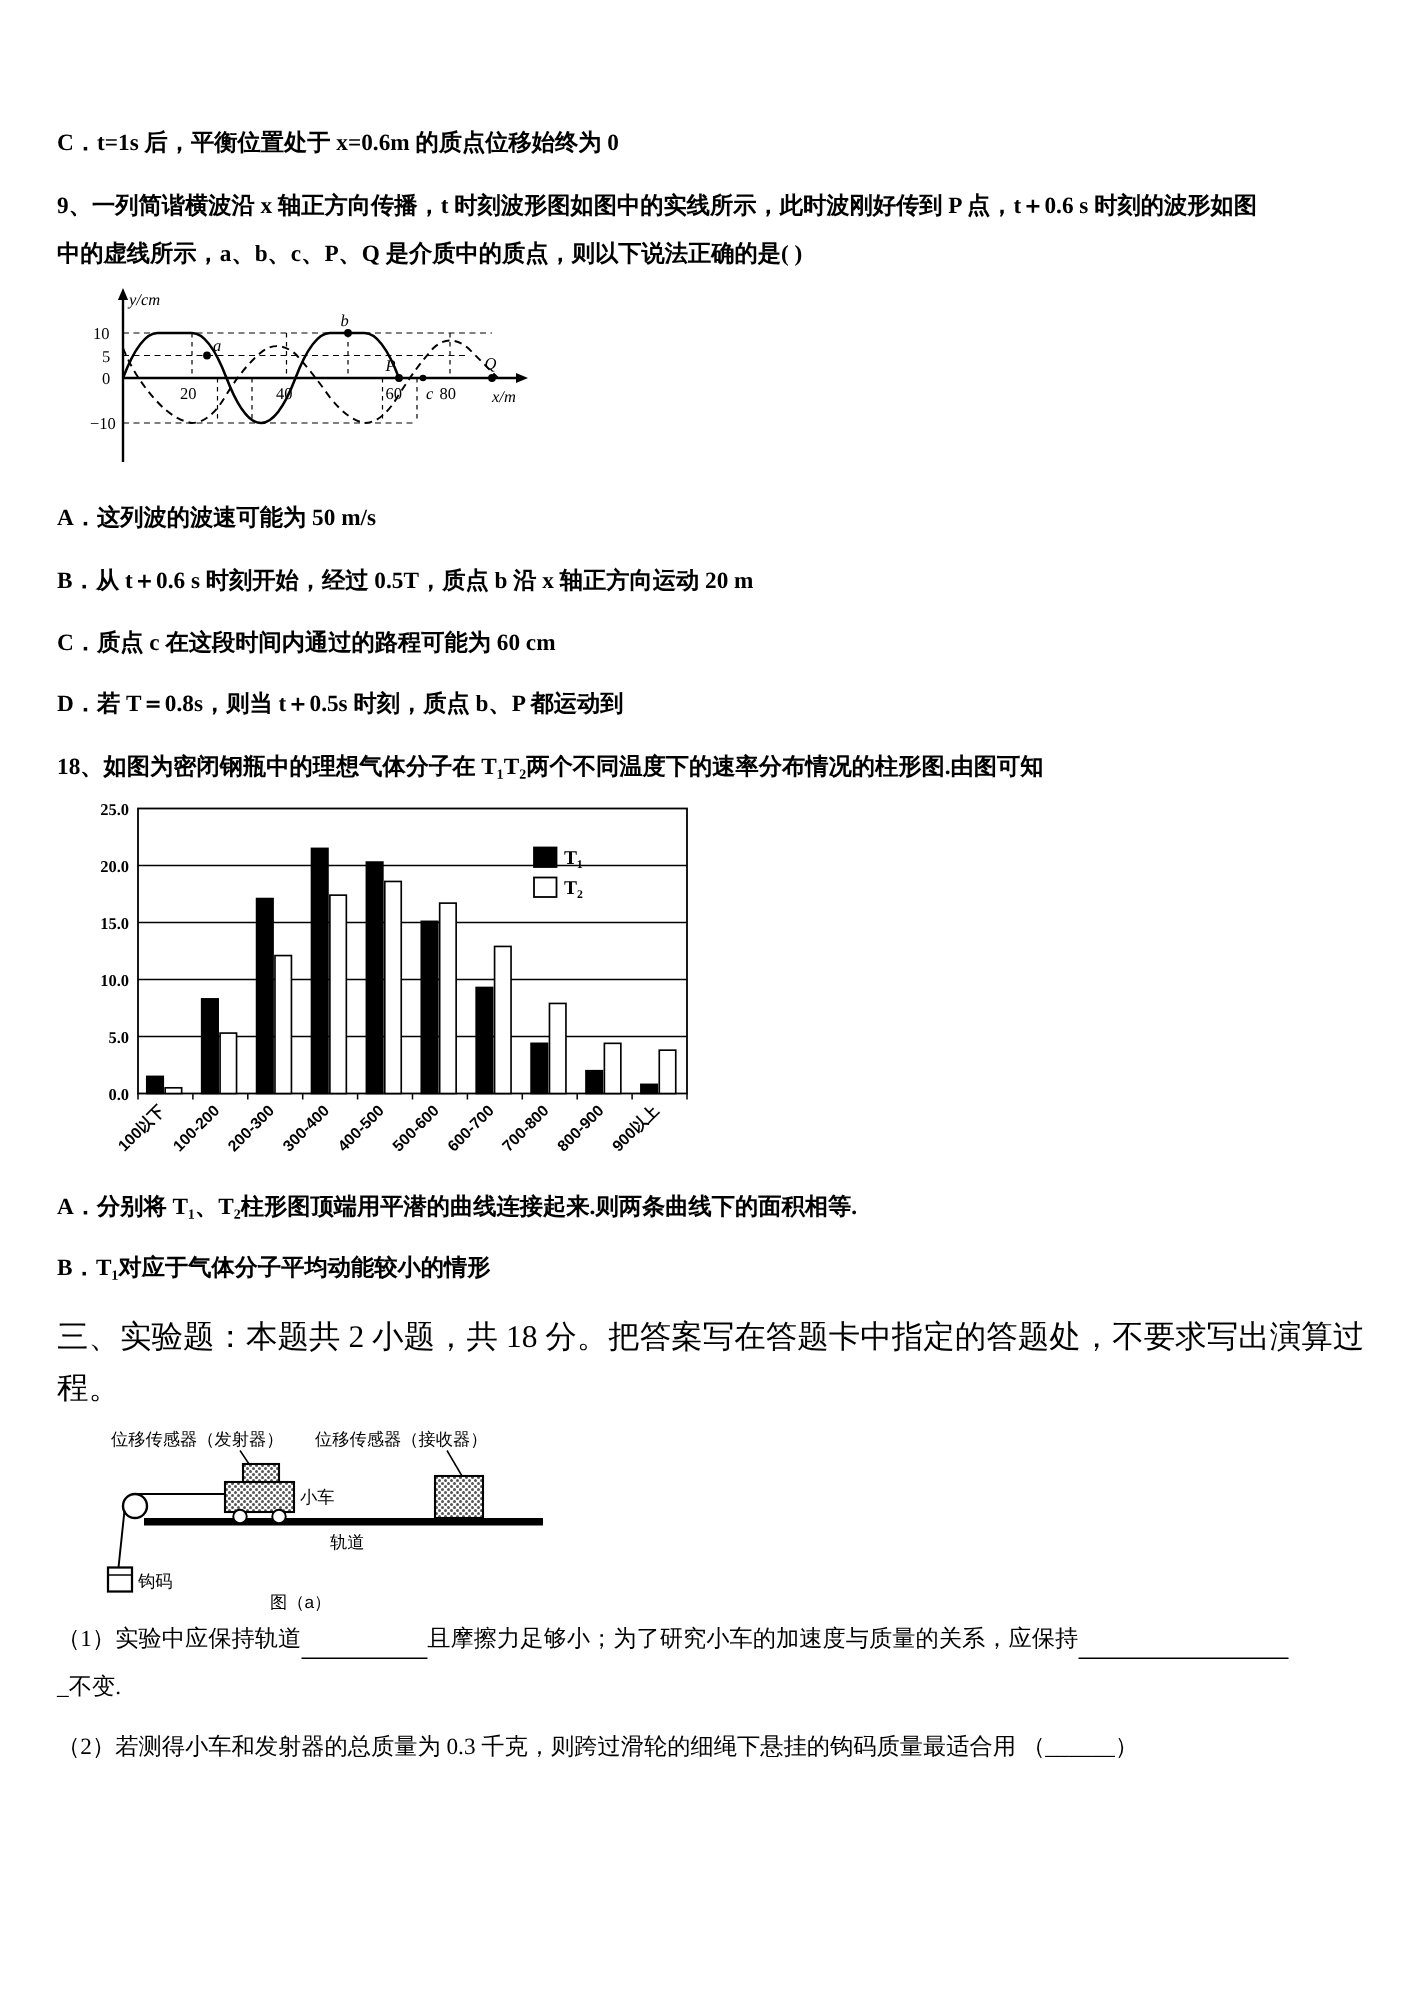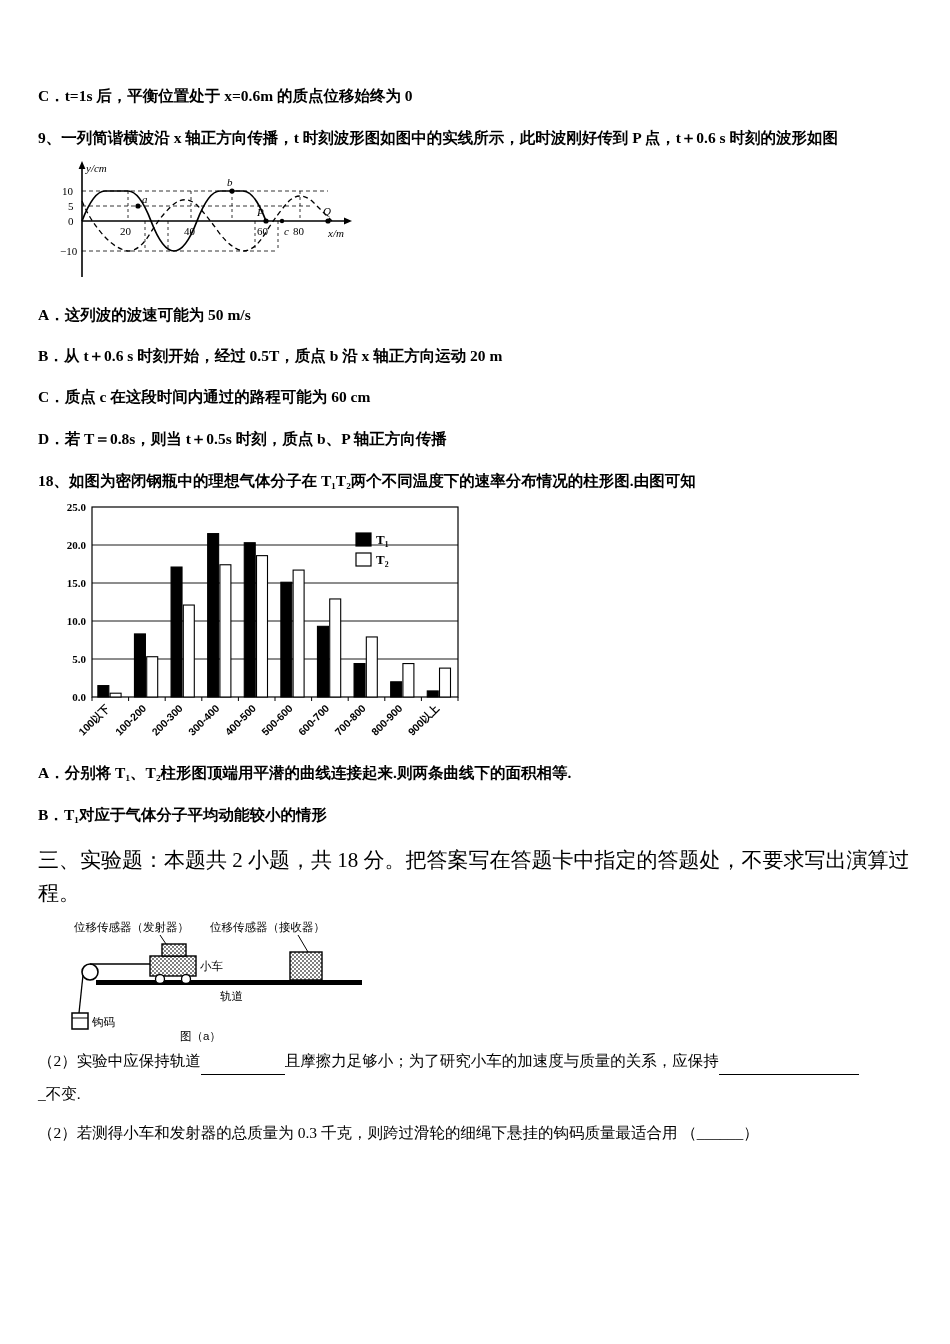--- a/index.html
+++ b/index.html
@@ -94,20 +94,23 @@
 <div class="page">
   <div class="content">
 
     <div class="opt">
       <span class="lab">C．</span><span>t=1s 后，平衡位置处于 x=0.6m 的质点位移始终为 0</span>
     </div>
 
     <div class="qline">
       <span>9、</span><span>一列简谐横波沿 x 轴正方向传播，t 时刻波形图如图中的实线所示，此时波刚好传到 P 点，t＋0.6 s 时刻的波形如图</span>
     </div>
+    <div class="qline">
+      <span>中的虚线所示，a、b、c、P、Q 是介质中的质点，则以下说法正确的是(    )</span>
+    </div>
 
     <div class="wave-fig">
       <svg width="300" height="120" viewBox="0 0 300 120" xmlns="http://www.w3.org/2000/svg">
 
         <line x1="22" y1="8" x2="22" y2="118" stroke="#000" stroke-width="1.6"></line>
         <polygon points="22,2 18.6,10 25.4,10" fill="#000"></polygon>
 
         <line x1="22" y1="62" x2="286" y2="62" stroke="#000" stroke-width="1.6"></line>
         <polygon points="292,62 284,58.6 284,65.4" fill="#000"></polygon>
 
@@ -163,21 +166,21 @@
     <div class="opt">
       <span class="lab">A．</span><span>这列波的波速可能为 50 m/s</span>
     </div>
     <div class="opt">
       <span class="lab">B．</span><span>从 t＋0.6 s 时刻开始，经过 0.5T，质点 b 沿 x 轴正方向运动 20 m</span>
     </div>
     <div class="opt">
       <span class="lab">C．</span><span>质点 c 在这段时间内通过的路程可能为 60 cm</span>
     </div>
     <div class="opt">
-      <span class="lab">D．</span><span>若 T＝0.8s，则当 t＋0.5s 时刻，质点 b、P 轴正方向传播</span>
+      <span class="lab">D．</span><span>若 T＝0.8s，则当 t＋0.5s 时刻，质点 b、P 都运动到</span>
     </div>
 
     <div class="qline">
       <span>18、</span><span>如图为密闭钢瓶中的理想气体分子在 T₁T₂两个不同温度下的速率分布情况的柱形图.由图可知</span>
     </div>
 
     <div class="chart-wrap">
       <svg id="barchart" width="420" height="260" viewBox="0 0 420 260" xmlns="http://www.w3.org/2000/svg">
           <rect x="46" y="8" width="366" height="190" fill="none" stroke="#000" stroke-width="1.2"></rect>
           <text x="40" y="202" text-anchor="end" font-family="Liberation Serif, serif" font-size="11" font-weight="bold">0.0</text>
@@ -285,20 +288,20 @@
 
         <rect x="230" y="34" width="32" height="28" fill="url(#hatch)" stroke="#000" stroke-width="1.4"></rect>
 
         <text x="160" y="82" font-family="Liberation Sans, sans-serif" font-size="11.5">轨道</text>
 
         <text x="120" y="122" font-family="Liberation Sans, sans-serif" font-size="11.5">图（a）</text>
       </svg>
     </div>
 
     <div class="qline normal">
-      <span>（2）实验中应保持轨道</span><span class="fill" style="width:84px;">&nbsp;</span><span>且摩擦力足够小；为了研究小车的加速度与质量的关系，应保持</span><span class="fill" style="width:140px;">&nbsp;</span>
+      <span>（1）实验中应保持轨道</span><span class="fill" style="width:84px;">&nbsp;</span><span>且摩擦力足够小；为了研究小车的加速度与质量的关系，应保持</span><span class="fill" style="width:140px;">&nbsp;</span>
     </div>
     <div class="qline normal">_不变.</div>
     <div class="spacer-8"></div>
     <div class="qline normal">（2）若测得小车和发射器的总质量为 0.3 千克，则跨过滑轮的细绳下悬挂的钩码质量最适合用 （______）</div>
 
   </div>
 </div>
 
 </body></html>

